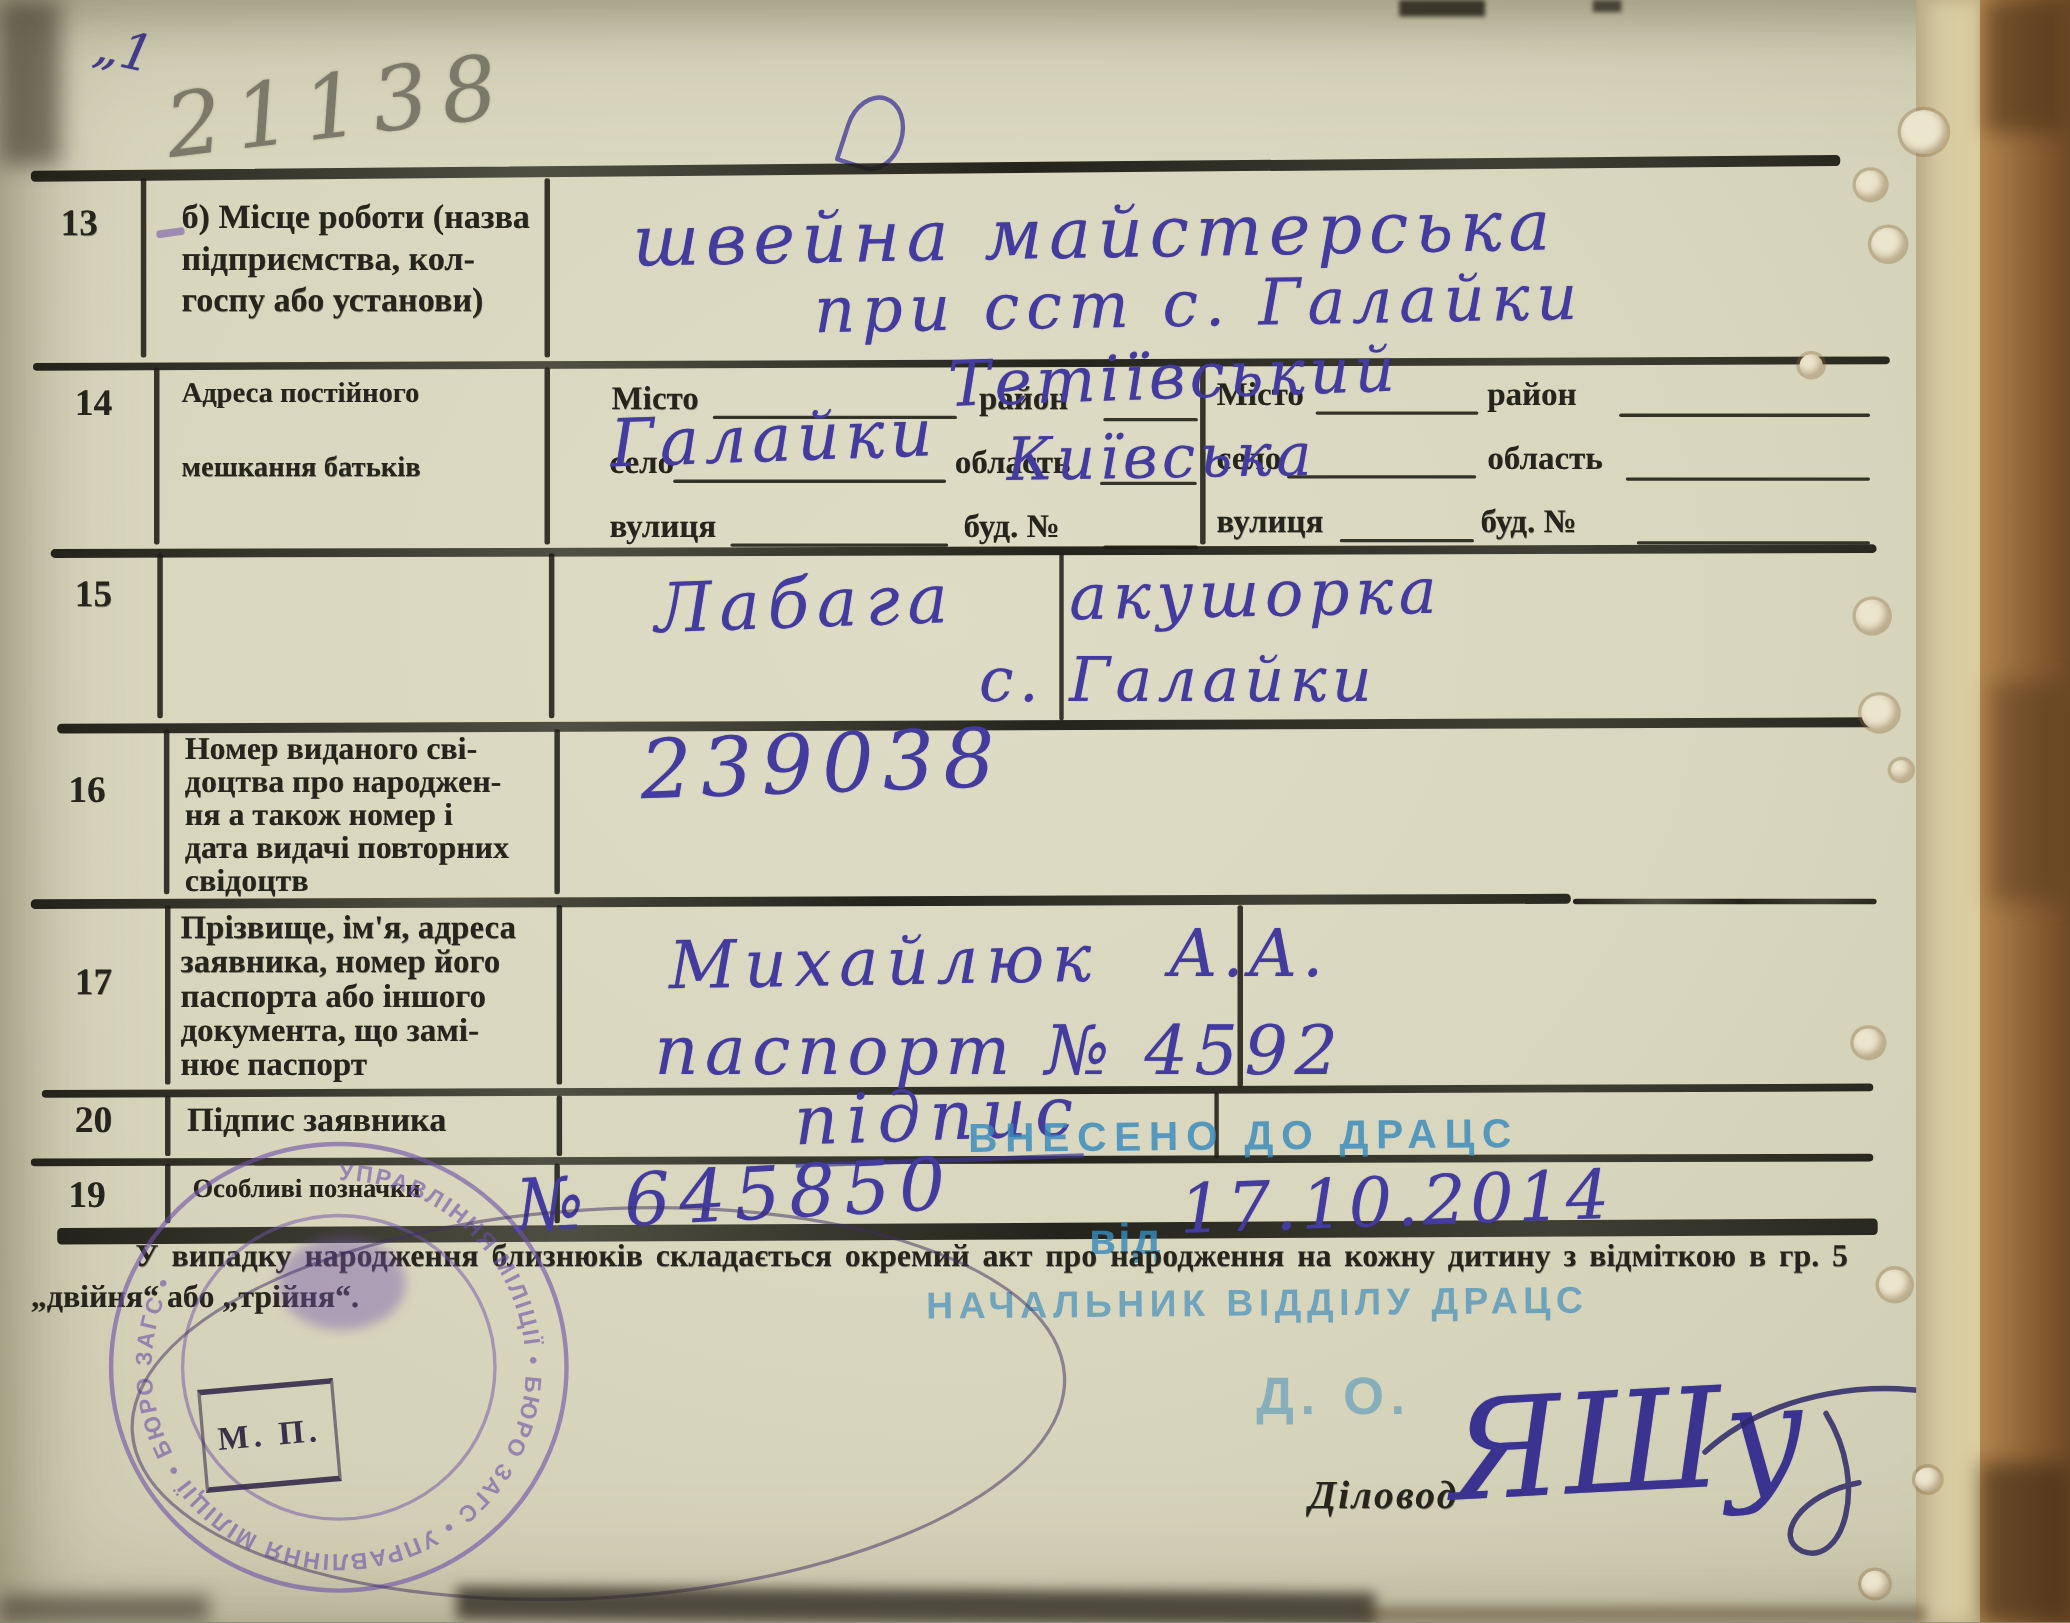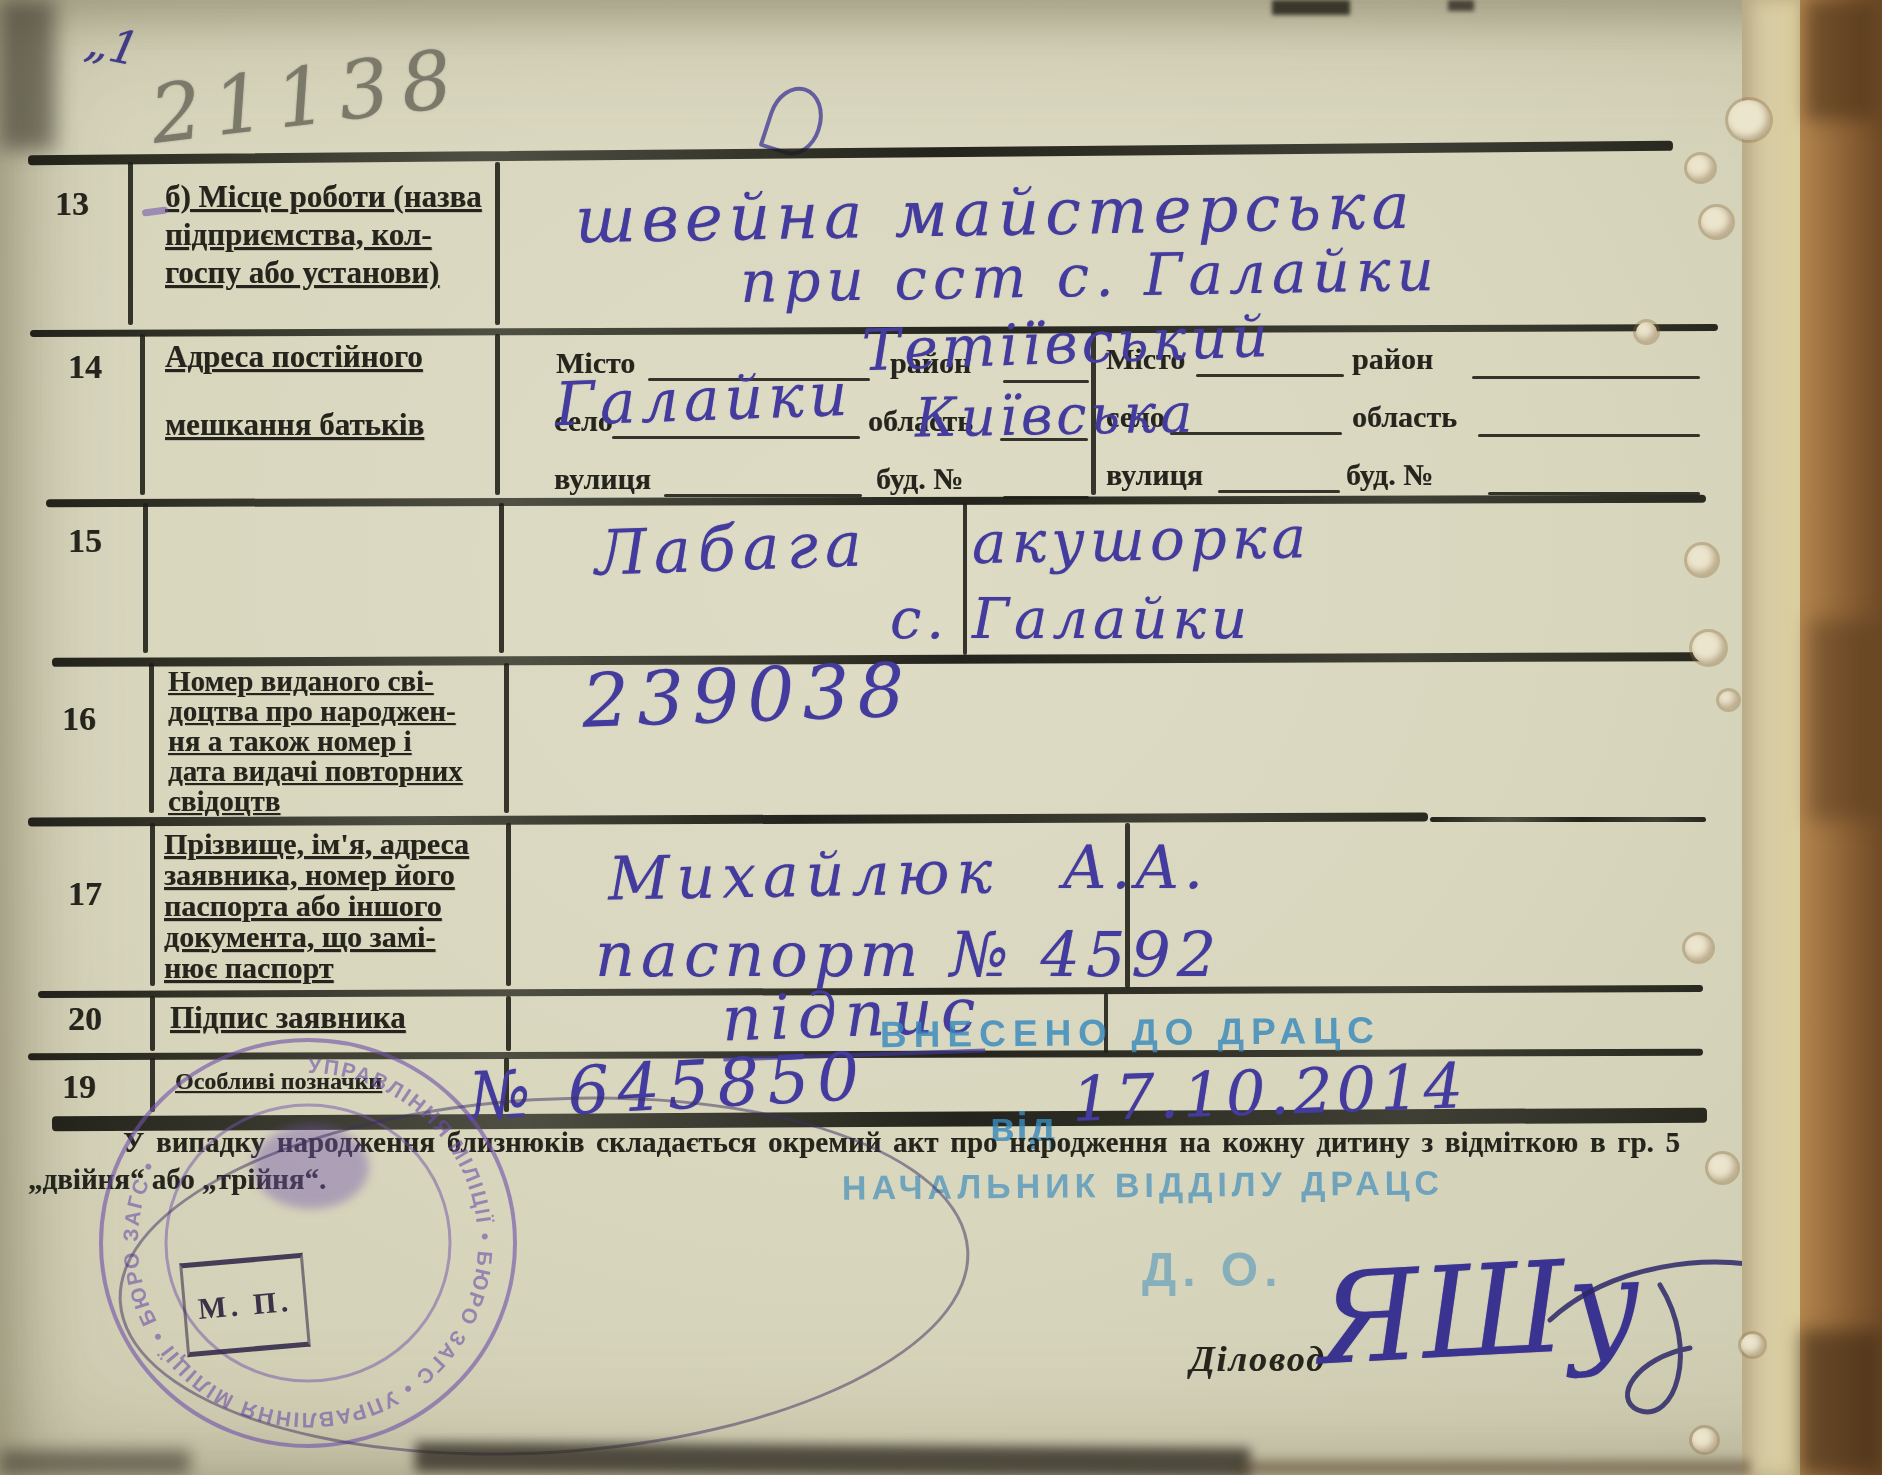--- a/index.html
+++ b/index.html
@@ -6,21 +6,21 @@
   #page{
     position:relative;width:1882px;height:1475px;overflow:hidden;
     background:radial-gradient(ellipse at 45% 38%, #dedcc5 0%, #d8d6bd 52%, #cdcbb0 100%);
     box-shadow:inset 0 0 130px rgba(105,95,65,.35), inset 28px 0 50px rgba(95,88,60,.22), inset 0 22px 34px rgba(95,88,60,.18);
     font-family:"Liberation Serif", serif;
   }
   .abs{position:absolute;}
   .rule{background:linear-gradient(90deg,rgba(26,26,19,.95),rgba(26,26,19,.72) 28%,rgba(26,26,19,.95) 55%,rgba(26,26,19,.8) 82%,rgba(26,26,19,.92));border-radius:4px;}
   .vline{background:rgba(30,30,23,.88);border-radius:2px;}
   .blank{height:3px;background:rgba(28,28,20,.88);border-radius:2px;}
-  .plabel{font-weight:bold;color:#26251d;white-space:pre-line;text-shadow:.4px .4px 0 rgba(38,37,29,.45);text-decoration:underline;}
+  .plabel{font-weight:bold;color:#26251d;white-space:pre-line;text-shadow:.4px .4px 0 rgba(38,37,29,.45);}
   .num{font-weight:bold;color:#26251d;font-size:34px;text-shadow:.4px .4px 0 rgba(38,37,29,.45);}
   .field{font-weight:bold;color:#26251d;font-size:30px;text-shadow:.4px .4px 0 rgba(38,37,29,.4);}
   .hw{font-family:"DejaVu Serif", serif;font-style:italic;color:#433b9d;text-shadow:0 0 1px rgba(62,54,150,.55);white-space:nowrap;}
   .pencil{font-family:"DejaVu Serif",serif;font-style:italic;color:#7b7a6a;text-shadow:0 0 2px rgba(120,118,104,.6);}
   .stampblue{font-family:"Liberation Sans",sans-serif;font-weight:bold;color:rgba(56,138,188,.82);white-space:nowrap;}
   .stampblue.faint{color:rgba(56,138,188,.5);}
   .notes{font-weight:bold;color:#26251d;font-size:29px;line-height:37px;text-align:justify;text-shadow:.4px .4px 0 rgba(38,37,29,.4);}
   .sigline{font-weight:bold;font-style:italic;color:#26251d;font-size:36px;letter-spacing:2px;text-shadow:.4px .4px 0 rgba(38,37,29,.45);white-space:nowrap;}
   .hole{background:#ece5cd;border-radius:50%;box-shadow:0 0 0 3px rgba(140,105,60,.35), inset -3px -3px 7px rgba(120,90,50,.45);}
 </style>
@@ -69,21 +69,21 @@
   <div class="abs num" style="left:68px;top:348px;">14</div>
   <div class="abs num" style="left:68px;top:522px;">15</div>
   <div class="abs num" style="left:62px;top:700px;">16</div>
   <div class="abs num" style="left:68px;top:875px;">17</div>
   <div class="abs num" style="left:68px;top:1000px;">20</div>
   <div class="abs num" style="left:62px;top:1068px;">19</div>
 
   <div class="abs plabel" style="left:165px;top:178px;font-size:31px;line-height:38px;width:340px;">б) Місце роботи (назва
 підприємства,  кол-
 госпу або установи)</div>
-  <div class="abs plabel" style="left:165px;top:340px;font-size:31px;line-height:34px;width:340px;">Адреса постійного
+  <div class="abs plabel" style="left:165px;top:340px;font-size:26px;line-height:34px;width:340px;">Адреса постійного
 
 мешкання  батьків</div>
   <div class="abs plabel" style="left:168px;top:666px;font-size:29px;line-height:30px;width:340px;">Номер  виданого  сві-
 доцтва про народжен-
 ня  а також  номер  і
 дата видачі повторних
 свідоцтв</div>
   <div class="abs plabel" style="left:164px;top:828px;font-size:30px;line-height:31px;width:340px;">Прізвище, ім'я, адреса
 заявника, номер його
 паспорта  або  іншого

